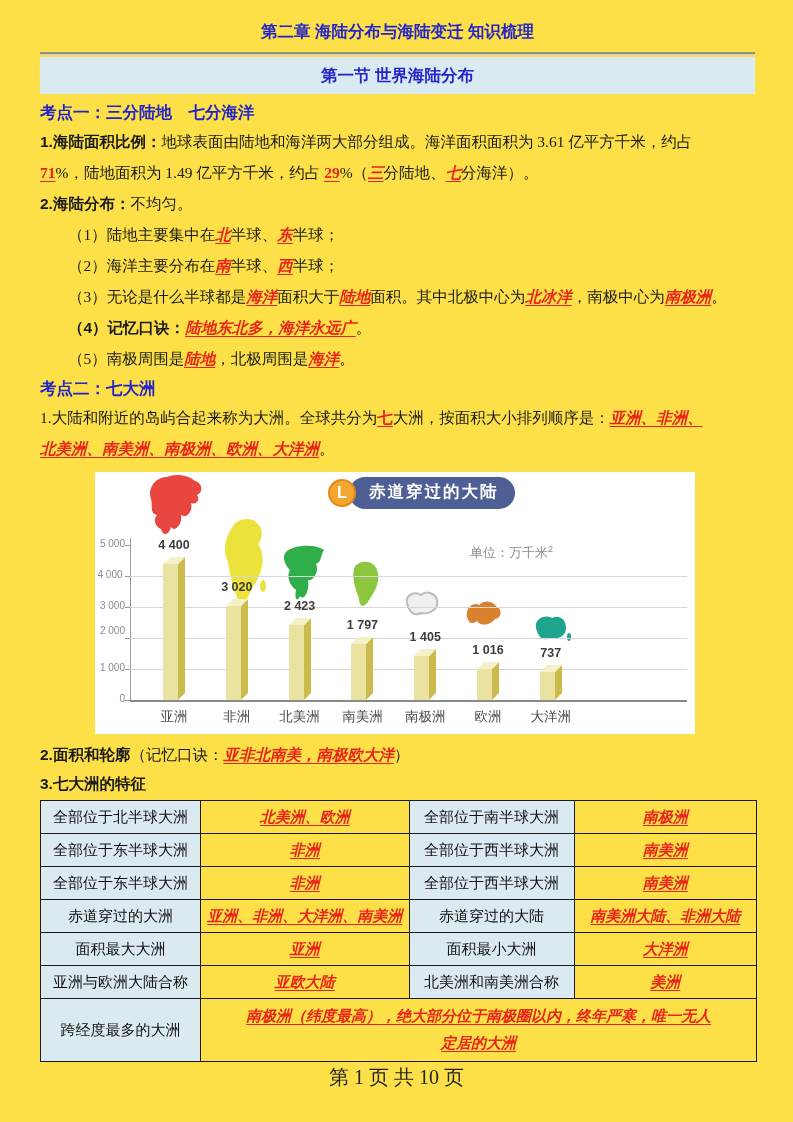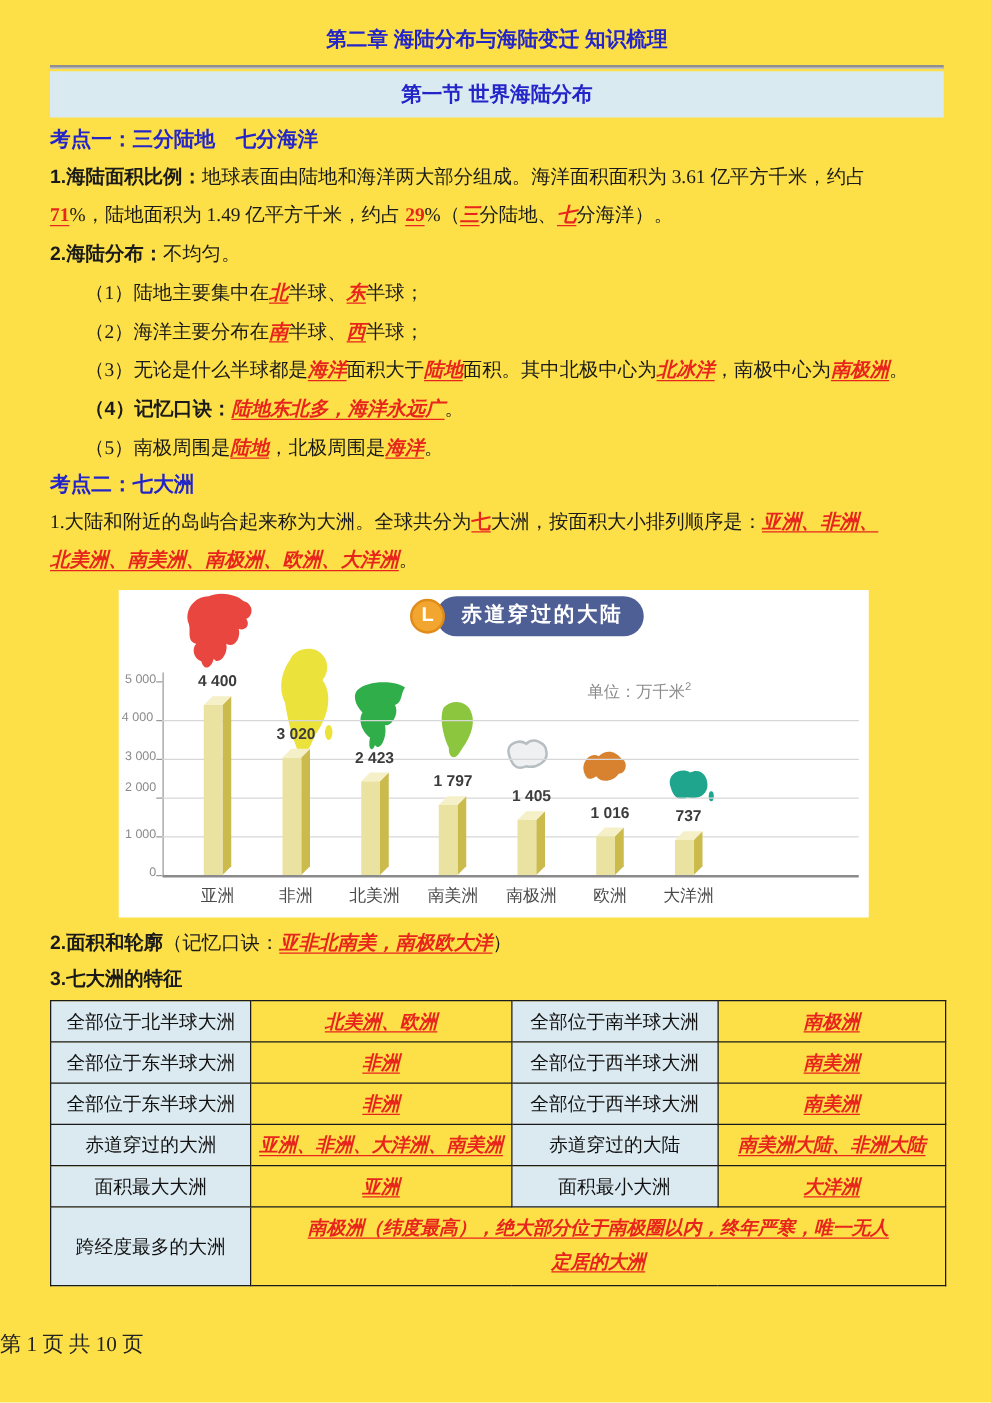--- a/index.html
+++ b/index.html
@@ -59,21 +59,21 @@
   .cont-ant path{stroke:#b7bec2;stroke-width:2;}
 
   
   .ktable{border-collapse:collapse;margin-top:2px;width:717px;table-layout:fixed;}
   .ktable td{border:1.6px solid #1a1a1a;height:32px;text-align:center;vertical-align:middle;padding:0 2px;}
   .ktable td.lbl{background:var(--cellbg);font-family:"Liberation Sans","DejaVu Sans",sans-serif;font-size:15px;color:#111;}
   .ktable td.ans{color:var(--red);font-weight:bold;font-style:italic;text-decoration:underline;text-underline-offset:3px;
                  font-size:15px;font-family:"Liberation Serif","DejaVu Serif",serif;}
   .ktable td.wrap{padding:4px 42px;line-height:27px;white-space:normal;}
 
-  .footer{position:absolute;left:0;right:0;top:1064px;font-size:17px;color:#222;
+  .footer{position:absolute;left:0;right:0;top:1064px;text-align:center;font-size:20px;color:#222;
           font-family:"Liberation Serif","DejaVu Serif",serif;}
 </style>
 </head>
 <body>
 
 <div class="page">
   <div class="content">
 
     <div class="doc-title">第二章 海陆分布与海陆变迁 知识梳理</div>
     <div class="rule"></div>
@@ -249,20 +249,26 @@
             <td class="lbl">赤道穿过的大陆</td>
             <td class="ans">南美洲大陆、非洲大陆</td>
           </tr>
           <tr>
             <td class="lbl">面积最大大洲</td>
             <td class="ans">亚洲</td>
             <td class="lbl">面积最小大洲</td>
             <td class="ans">大洋洲</td>
           </tr>
           <tr>
+            <td class="lbl">亚洲与欧洲大陆合称</td>
+            <td class="ans">亚欧大陆</td>
+            <td class="lbl">北美洲和南美洲合称</td>
+            <td class="ans">美洲</td>
+          </tr>
+          <tr>
             <td class="lbl" style="height: 61px;">跨经度最多的大洲</td>
             <td class="ans wrap" colspan="3">南极洲（纬度最高），绝大部分位于南极圈以内，终年严寒，唯一无人定居的大洲</td>
           </tr>
         </tbody>
     </table>
 
   </div>
 
   <div class="footer">第 1 页 共 10 页</div>
 </div>

